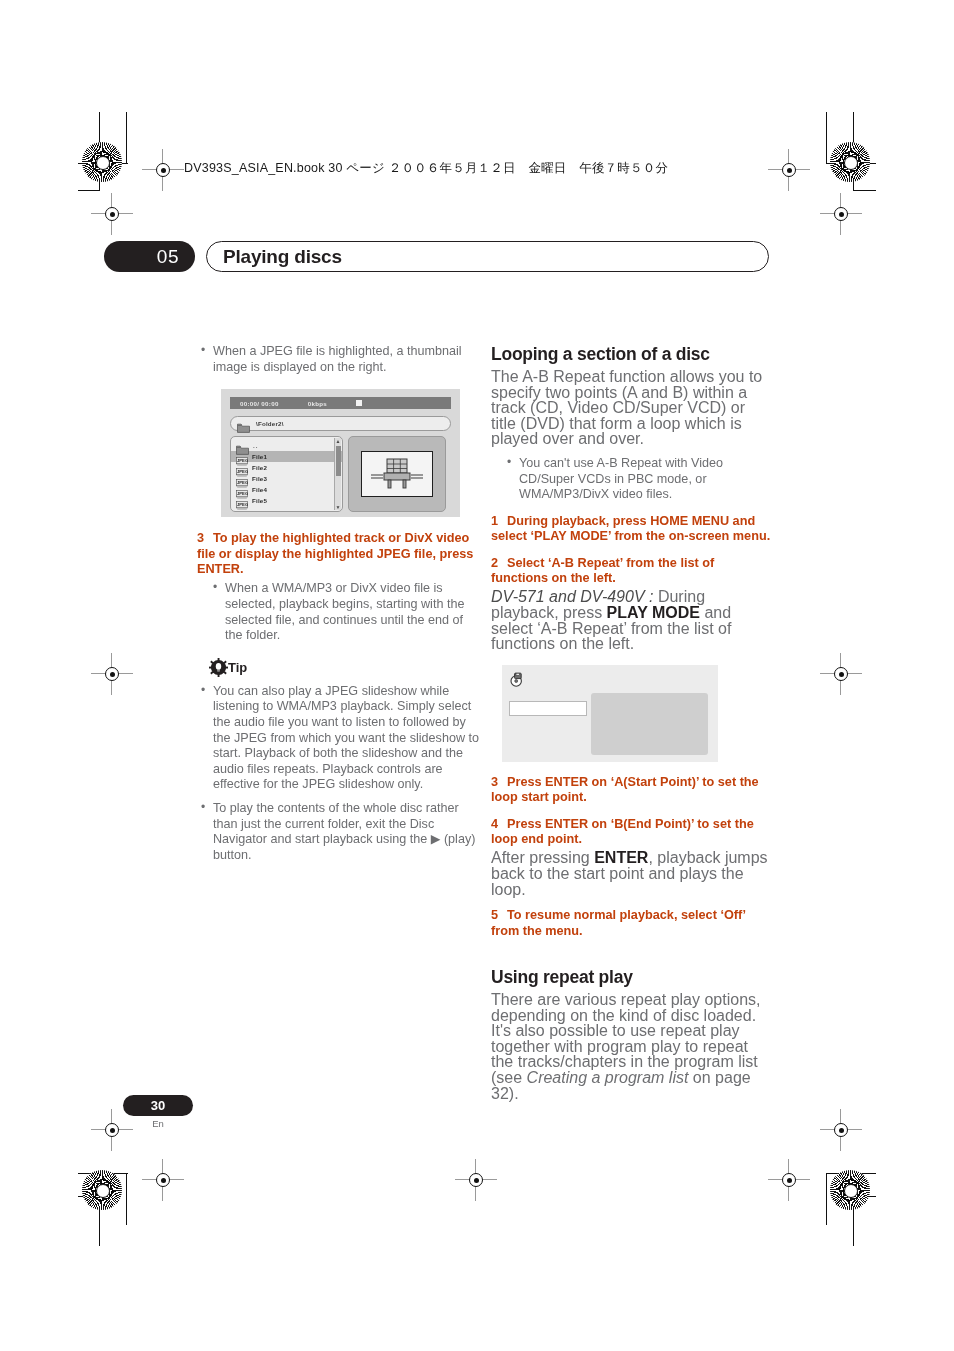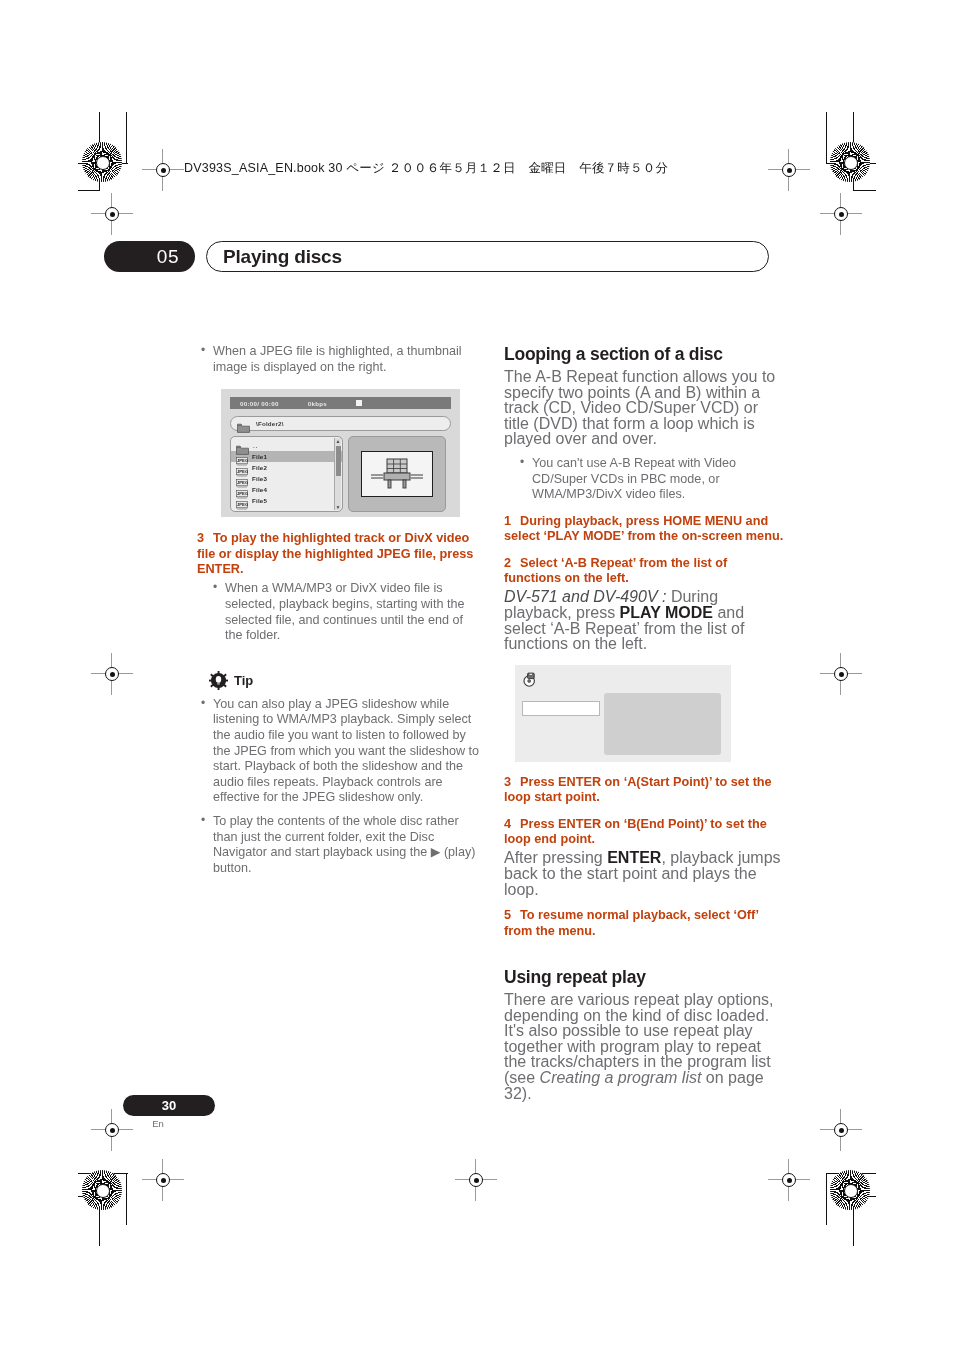--- a/index.html
+++ b/index.html
@@ -70,21 +70,21 @@
   .chapter-bar {
     position:absolute; left:102px; top:0; right:0; height:31px;
     border:1.6px solid #231f20; border-radius:15.5px;
     display:flex; align-items:center; padding-left:16px;
   }
   .chapter-title { font-size:19px; font-weight:bold; color:#231f20; letter-spacing:-.2px; }
 
   
   .col { position:absolute; width:283px; top:344px; }
   .col-left  { left:197px; }
-  .col-right { left:504px; }
+  .col-right { left:491px; }
 
   p { margin:0 0 0 0; }
 
   .para {
     font-size:16px; line-height:15.6px; color:#6d6e71; margin-bottom:11px;
     text-align:left;
   }
   .para.tight { margin-bottom:9px; }
 
   h2.sect {
@@ -109,21 +109,21 @@
     content:"\2022"; position:absolute; left:4px; top:-1px; font-size:12px; color:#6d6e71;
   }
   ul.bul.indent { margin-left:12px; }
 
   .b { font-weight:bold; color:#231f20; }
   .i { font-style:italic; }
   .i-dark { font-style:italic; color:#4c4c4c; }
 
   
   .tip-head {
-    display:flex; align-items:center; gap:6px; margin:27px 0 7px 12px;
+    display:flex; align-items:center; margin:14px 0 7px 12px;
   }
   .tip-gear { position:relative; width:19px; height:19px; flex:0 0 19px; }
   .tip-gear svg { display:block; }
   .tip-label { font-size:13px; font-weight:bold; color:#231f20; }
 
   
   .osd-nav {
     position:relative; width:239px; height:128px;
     background:#d9d9d9; margin:14px 0 14px 24px;
     padding:8px 9px;
@@ -178,21 +178,21 @@
     position:absolute; left:7px; top:36px; width:78px; height:15px;
     background:#ffffff; border:1px solid #b8b8b8;
   }
   .osd-pm-panel {
     position:absolute; left:89px; top:28px; width:117px; height:62px;
     background:#cfcfcf; border-radius:3px;
   }
 
   
   .pagebadge {
-    position:absolute; left:123px; top:1095px; width:92px; height:21px;
+    position:absolute; left:123px; top:1095px; width:70px; height:21px;
     background:#231f20; border-radius:10.5px;
     display:flex; align-items:center; justify-content:center;
   }
   .pagebadge span { color:#fff; font-size:13px; font-weight:bold; }
   .pagelang {
     position:absolute; left:123px; top:1118px; width:70px; text-align:center;
     font-size:9.5px; color:#6d6e71;
   }
 </style>
 </head>

